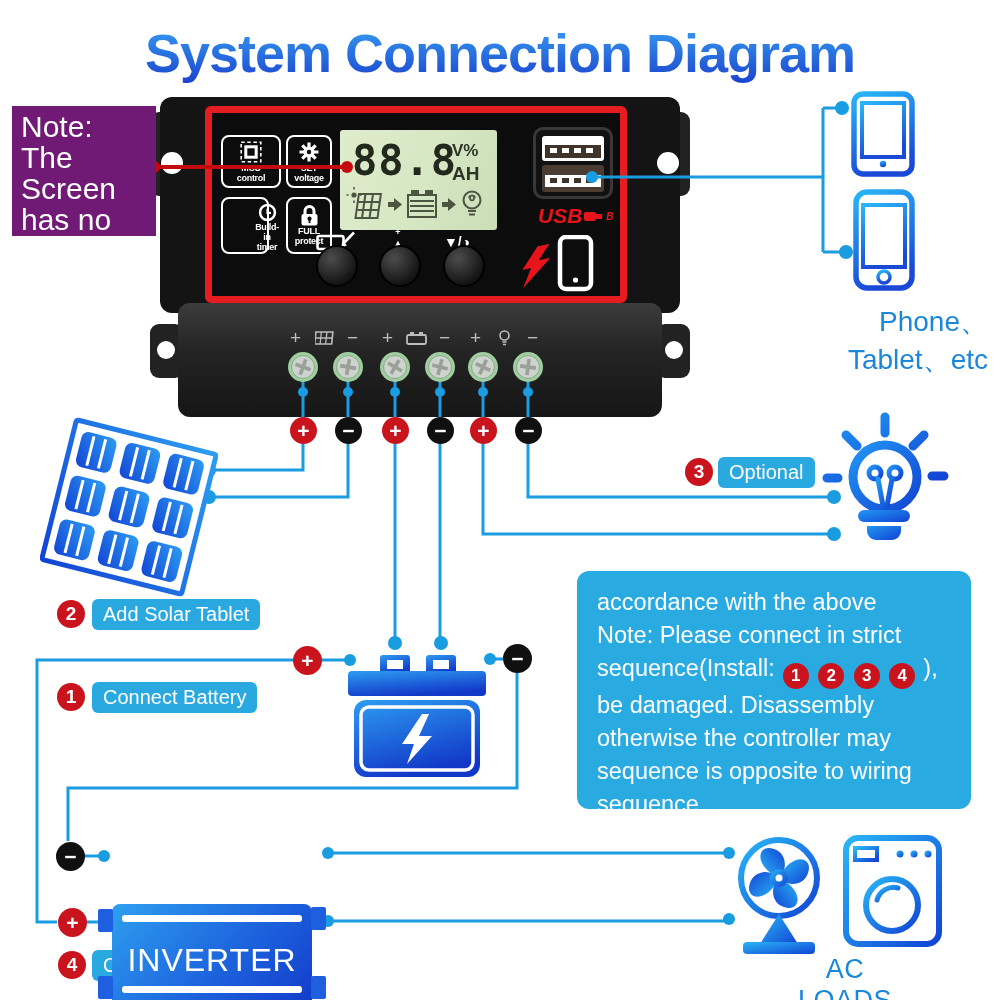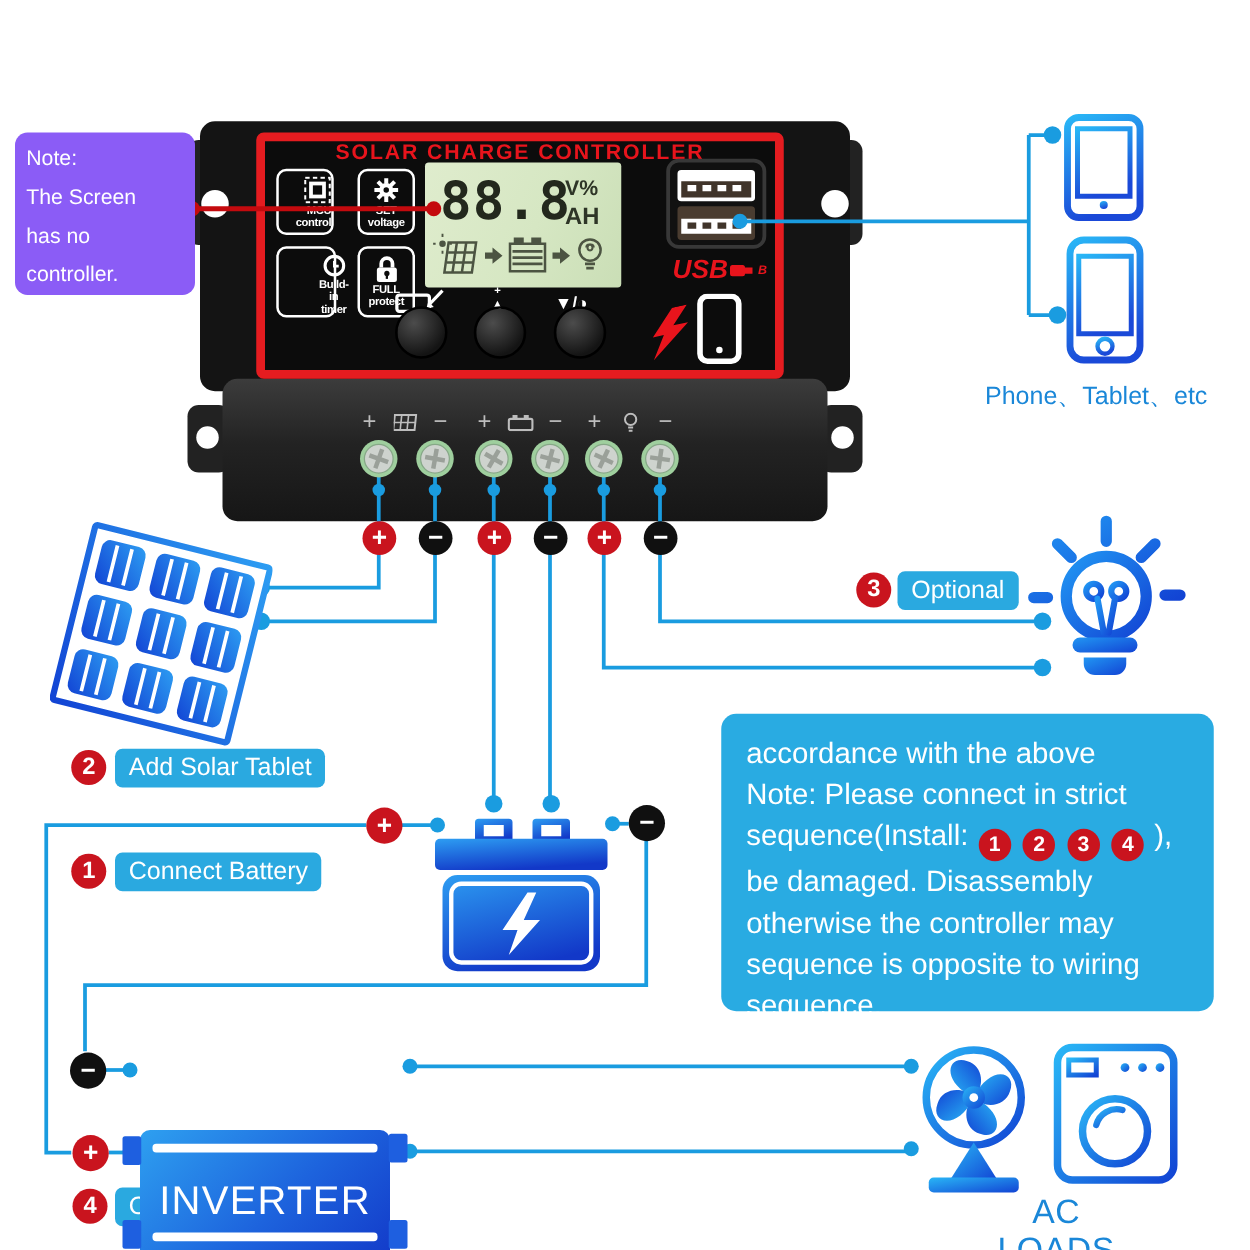--- a/index.html
+++ b/index.html
@@ -9,22 +9,22 @@
 
   
   .title { left:0; top:22px; width:1000px; text-align:center; font-size:54px; font-weight:bold;
            letter-spacing:-1px; color:#1d5ae0; }
   @supports (-webkit-background-clip:text) {
     .title { background:linear-gradient(180deg,#38a3f3 0%,#1b41cd 100%);
              -webkit-background-clip:text; -webkit-text-fill-color:transparent; }
   }
 
   
-  .screen-note { left:12px; top:106px; width:144px; height:130px; background:#8b5cf6; border-radius:10px;
-                 color:#fff; font-size:17px; line-height:31px; padding:5px 9px; z-index:30; }
+  .screen-note { left:12px; top:106px; width:144px; height:130px; background:#701a75; border-radius:0;
+                 color:#fff; font-size:30px; line-height:31px; padding:5px 9px; z-index:30; }
 
   
   .ear { background:#222; border-radius:9px; z-index:9; }
   .hole { background:#fff; border-radius:50%; z-index:11; }
   .casing { left:160px; top:97px; width:520px; height:216px; background:#141414; border-radius:12px; z-index:10; }
   .tblock { left:178px; top:303px; width:484px; height:114px; border-radius:12px;
             background:linear-gradient(180deg,#3c3c3c 0%,#232323 45%,#161616 100%); z-index:10; }
   .frame { left:205px; top:106px; width:422px; height:197px; background:#0c0c0c;
            border:7px solid #e51c20; border-radius:6px; z-index:11; }
   .ctl-header { left:225px; top:112px; width:382px; text-align:center; color:#e8141c;
@@ -73,43 +73,43 @@
 
   .blue-text { color:#1a87d8; z-index:30; }
   .wires { left:0; top:0; z-index:20; pointer-events:none; }
   .icon-layer { z-index:30; }
 </style>
 </head>
 <body>
 
 <div id="canvas">
 
+  <div class="abs title">System Connection Diagram</div>
 
   <div class="abs screen-note">
     <div>Note:</div>
     <div>The Screen</div>
     <div>has no</div>
     <div>controller.</div>
   </div>
 
   <div class="abs ear" style="left:150px;top:112px;width:44px;height:84px;"></div>
   <div class="abs ear" style="left:646px;top:112px;width:44px;height:84px;"></div>
   <div class="abs ear" style="left:150px;top:324px;width:34px;height:54px;"></div>
   <div class="abs ear" style="left:656px;top:324px;width:34px;height:54px;"></div>
   <div class="abs hole" style="left:161px;top:152px;width:22px;height:22px;"></div>
   <div class="abs hole" style="left:657px;top:152px;width:22px;height:22px;"></div>
   <div class="abs hole" style="left:157px;top:341px;width:18px;height:18px;"></div>
   <div class="abs hole" style="left:665px;top:341px;width:18px;height:18px;"></div>
 
   <div class="abs casing"></div>
   <div class="abs tblock"></div>
   <div class="abs frame"></div>
-  <div class="abs ctl-header">SOLAR CHARGE CONTROLLER</div>
-
-  <div class="abs pbtn" style="left:221px;top:135px;width:46px;height:53px;align-items:flex-end;">
+
+  <div class="abs pbtn" style="left:221px;top:135px;width:60px;height:53px;">
     <svg width="22" height="22" viewBox="0 0 22 22">
       <rect x="1.2" y="1.2" width="19.6" height="19.6" fill="none" stroke="#fff" stroke-width="1.6" stroke-dasharray="3.5 2.6"></rect>
       <rect x="5.8" y="5.8" width="10.4" height="10.4" fill="none" stroke="#fff" stroke-width="3"></rect>
     </svg>
     <span class="lbl">MCU</span>
     <span class="lbl">control</span>
   </div>
   <div class="abs pbtn" style="left:286px;top:135px;width:46px;height:53px;">
     <svg width="22" height="22" viewBox="-11 -11 22 22">
       <path d="M0,-9.5 V-5 M0,5 V9.5 M-9.5,0 H-5 M5,0 H9.5 M-6.7,-6.7 L-3.5,-3.5 M6.7,6.7 L3.5,3.5 M-6.7,6.7 L-3.5,3.5 M6.7,-6.7 L3.5,-3.5" stroke="#fff" stroke-width="3.2" fill="none"></path>
@@ -407,21 +407,21 @@
         <linearGradient id="gph" x1="0" y1="0" x2="0.3" y2="1">
       <stop offset="0" stop-color="#29b6f6"></stop>
           <stop offset="1" stop-color="#1a49d8"></stop>
         </linearGradient>
       </defs>
     <rect x="4" y="4" width="56" height="96" rx="11" fill="none" stroke="url(#gph)" stroke-width="5.5"></rect>
     <path d="M25,11 H39" stroke="url(#gph)" stroke-width="3.5" stroke-linecap="round"></path>
     <rect x="11" y="17" width="42" height="62" fill="none" stroke="url(#gph)" stroke-width="4"></rect>
     <circle cx="32" cy="89" r="6" fill="none" stroke="url(#gph)" stroke-width="3.5"></circle>
   </svg>
-  <div class="abs blue-text" style="left:788px;top:303px;width:200px;text-align:left;font-size:20px;">Phone、Tablet、etc</div>
+  <div class="abs blue-text" style="left:788px;top:303px;width:200px;text-align:right;font-size:28px;">Phone、Tablet、etc</div>
 
   <div class="abs numc" style="left:57px;top:600px;">2</div>
   <div class="abs pill" style="left:92px;top:599px;">Add Solar Tablet</div>
   <div class="abs numc" style="left:57px;top:683px;">1</div>
   <div class="abs pill" style="left:92px;top:682px;">Connect Battery</div>
   <div class="abs numc" style="left:685px;top:458px;">3</div>
   <div class="abs pill" style="left:718px;top:457px;">Optional</div>
   <div class="abs numc" style="left:58px;top:951px;">4</div>
   <div class="abs pill" style="left:92px;top:950px;">Optional</div>
 

